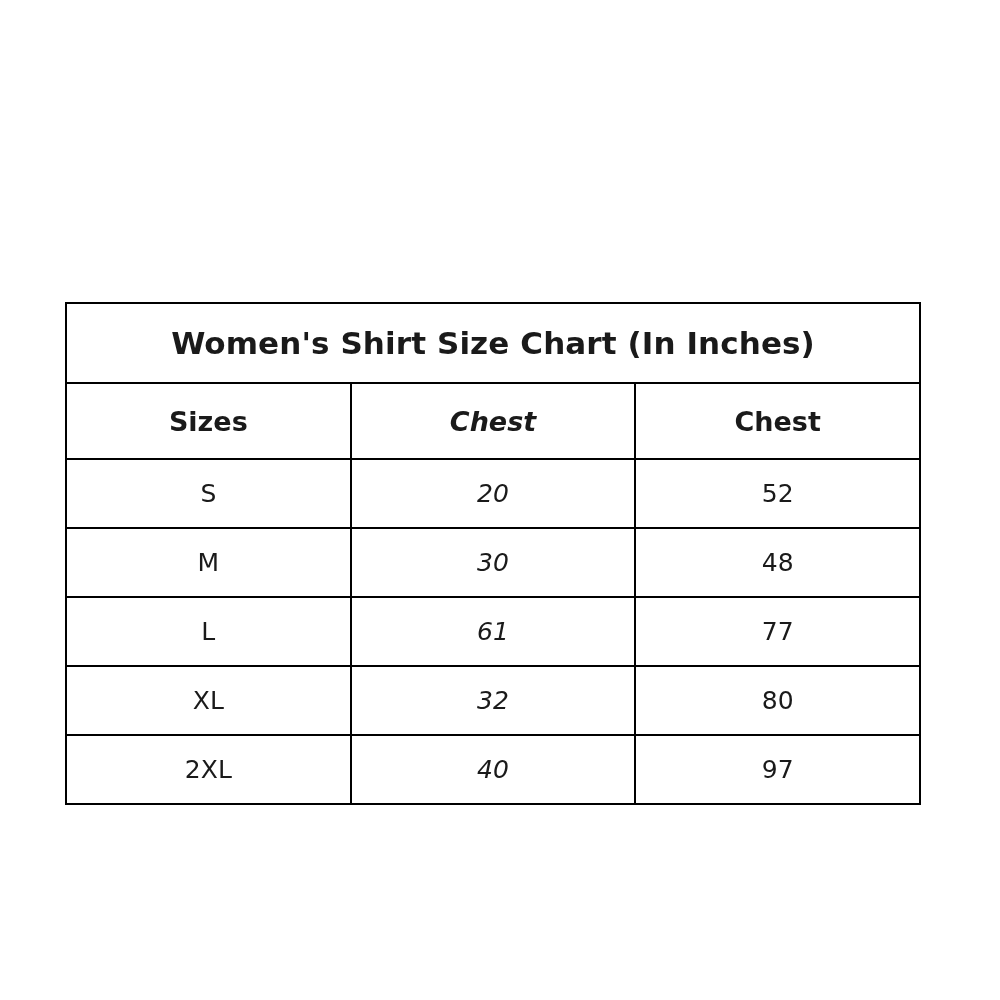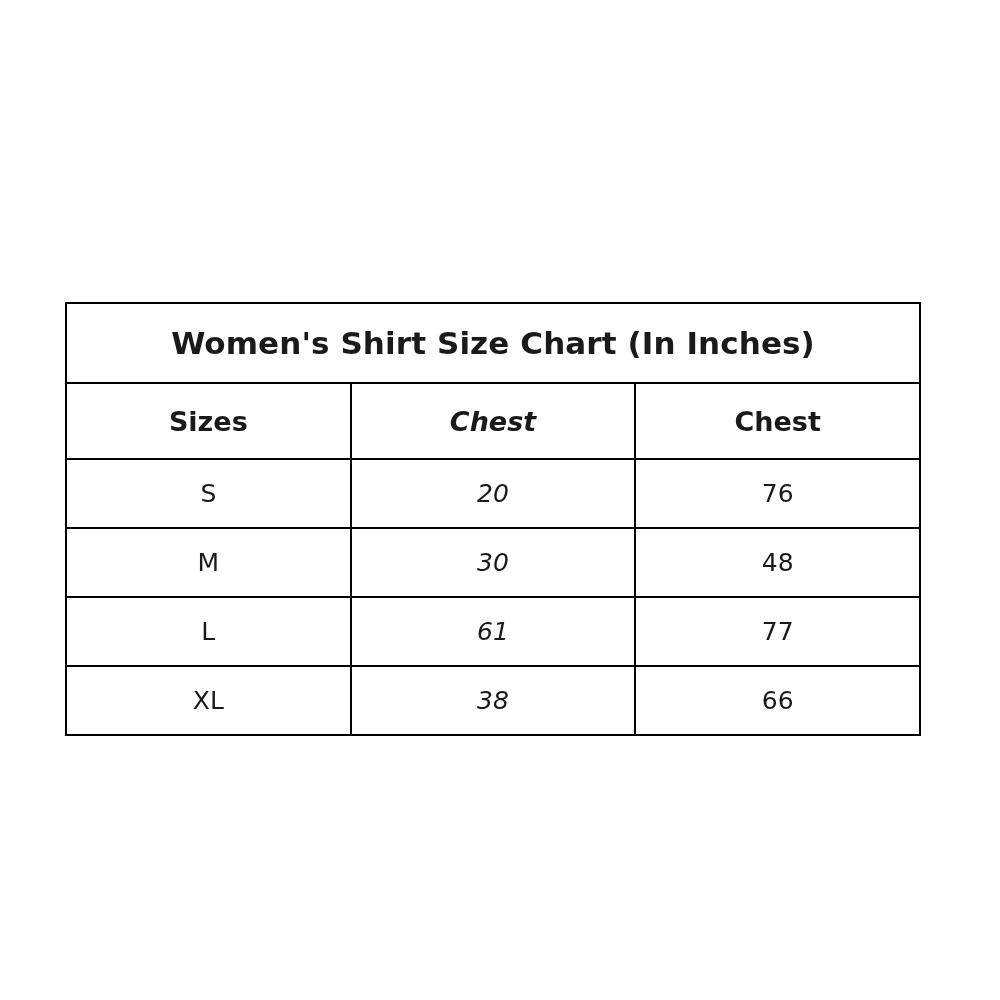--- a/index.html
+++ b/index.html
@@ -74,37 +74,42 @@
 
       <tr>
         <td class="header-cell col-size">Sizes</td>
         <td class="header-cell col-chest">Chest</td>
         <td class="header-cell col-waist">Chest</td>
       </tr>
 
       <tr>
         <td class="body-cell col-size">S</td>
         <td class="body-cell col-chest">20</td>
-        <td class="body-cell col-waist">76</td>
+        <td class="body-cell col-waist">52</td>
       </tr>
 
       <tr>
         <td class="body-cell col-size">M</td>
         <td class="body-cell col-chest">30</td>
         <td class="body-cell col-waist">48</td>
       </tr>
 
       <tr>
         <td class="body-cell col-size">L</td>
         <td class="body-cell col-chest">61</td>
         <td class="body-cell col-waist">77</td>
       </tr>
 
       <tr>
         <td class="body-cell col-size">XL</td>
-        <td class="body-cell col-chest">38</td>
-        <td class="body-cell col-waist">66</td>
+        <td class="body-cell col-chest">32</td>
+        <td class="body-cell col-waist">80</td>
       </tr>
 
+      <tr>
+        <td class="body-cell col-size">2XL</td>
+        <td class="body-cell col-chest">40</td>
+        <td class="body-cell col-waist">97</td>
+      </tr>
     </tbody>
   </table>
 
 </div>
 
 </body></html>

